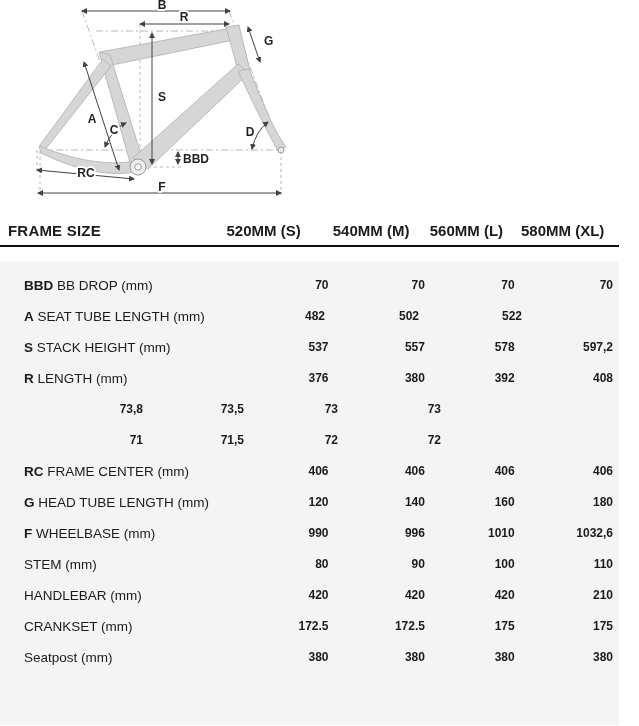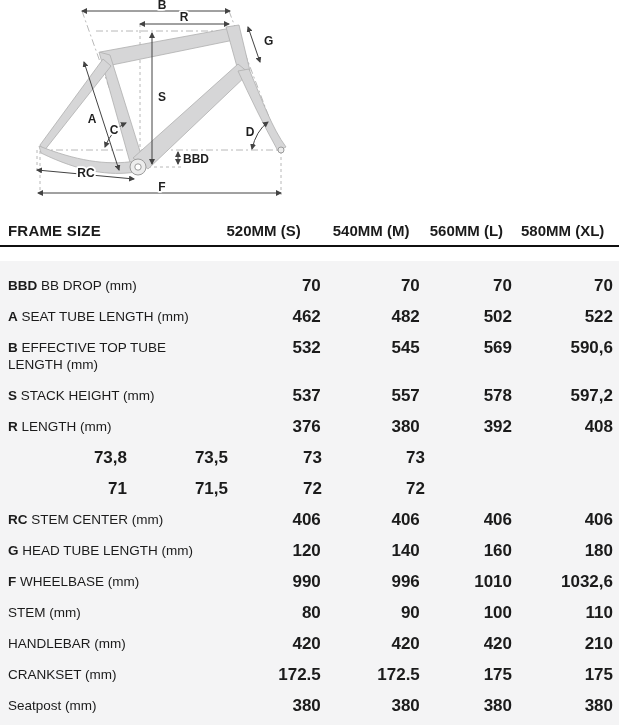--- a/index.html
+++ b/index.html
@@ -20,25 +20,25 @@
   .ref{stroke:var(--ref-line);stroke-width:.8;fill:none;stroke-dasharray:7 3 2 3}
   .ref2{stroke:var(--ref-line);stroke-width:.8;fill:none;stroke-dasharray:3 3}
   .dim{stroke:var(--dim-line);stroke-width:1;fill:none}
   .lbl{font:700 12px "Liberation Sans",sans-serif;fill:#1f1f1f;
        paint-order:stroke;stroke:#ffffff;stroke-width:3.5px;stroke-linejoin:round}
   .geo-table{width:619px}
   .thead{display:flex;align-items:baseline;padding:4px 6px 6px 8px;border-bottom:2px solid var(--rule)}
   .th-title{width:202px;font-size:15px;font-weight:700;letter-spacing:.2px}
   .w0{width:119px}.w1{width:101px}.w2{width:94px}.w3{width:103px}
   .th-col{font-size:15px;font-weight:700;text-align:center;white-space:nowrap}
-  .tbody{margin-top:14px;background:var(--table-bg);padding:9px 6px 4px 8px;height:464px}
+  .tbody{margin-top:14px;background:var(--table-bg);padding:9px 6px 4px 24px;height:464px}
   .tr{display:flex;align-items:flex-start;padding:7px 0}
   .td-label{width:200px;font-size:13.5px;line-height:17px}
   .td-label b{font-weight:700}
-  .td-val{font-size:17px;font-weight:700;text-align:right;line-height:17px;white-space:nowrap}
+  .td-val{font-size:12px;font-weight:700;text-align:right;line-height:17px;white-space:nowrap}
 </style>
 </head>
 <body>
 
 <div class="diagram">
   <svg width="639" height="218" viewBox="0 0 639 218">
     <defs>
       <marker id="arrE" markerWidth="6" markerHeight="6" refX="5" refY="3" orient="auto">
         <path d="M0,0 L6,3 L0,6 z" fill="#434343"></path>
       </marker>
@@ -111,31 +111,23 @@
   <div class="tbody">
       <div class="tr">
         <div class="td-label"><b>BBD</b> <span>BB DROP (mm)</span></div>
         <div class="td-val w0">70</div>
         <div class="td-val w1">70</div>
         <div class="td-val w2">70</div>
         <div class="td-val w3">70</div>
       </div>
       <div class="tr">
         <div class="td-label"><b>A</b> <span>SEAT TUBE LENGTH (mm)</span></div>
-        <div class="td-val w0">462</div>
         <div class="td-val w1">482</div>
         <div class="td-val w2">502</div>
         <div class="td-val w3">522</div>
-      </div>
-      <div class="tr">
-        <div class="td-label"><b>B</b> <span>EFFECTIVE TOP TUBE LENGTH (mm)</span></div>
-        <div class="td-val w0">532</div>
-        <div class="td-val w1">545</div>
-        <div class="td-val w2">569</div>
-        <div class="td-val w3">590,6</div>
       </div>
       <div class="tr">
         <div class="td-label"><b>S</b> <span>STACK HEIGHT (mm)</span></div>
         <div class="td-val w0">537</div>
         <div class="td-val w1">557</div>
         <div class="td-val w2">578</div>
         <div class="td-val w3">597,2</div>
       </div>
       <div class="tr">
         <div class="td-label"><b>R</b> <span>LENGTH (mm)</span></div>
@@ -150,21 +142,21 @@
         <div class="td-val w2">73</div>
         <div class="td-val w3">73</div>
       </div>
       <div class="tr">
         <div class="td-val w0">71</div>
         <div class="td-val w1">71,5</div>
         <div class="td-val w2">72</div>
         <div class="td-val w3">72</div>
       </div>
       <div class="tr">
-        <div class="td-label"><b>RC</b> <span>STEM CENTER (mm)</span></div>
+        <div class="td-label"><b>RC</b> <span>FRAME CENTER (mm)</span></div>
         <div class="td-val w0">406</div>
         <div class="td-val w1">406</div>
         <div class="td-val w2">406</div>
         <div class="td-val w3">406</div>
       </div>
       <div class="tr">
         <div class="td-label"><b>G</b> <span>HEAD TUBE LENGTH (mm)</span></div>
         <div class="td-val w0">120</div>
         <div class="td-val w1">140</div>
         <div class="td-val w2">160</div>

